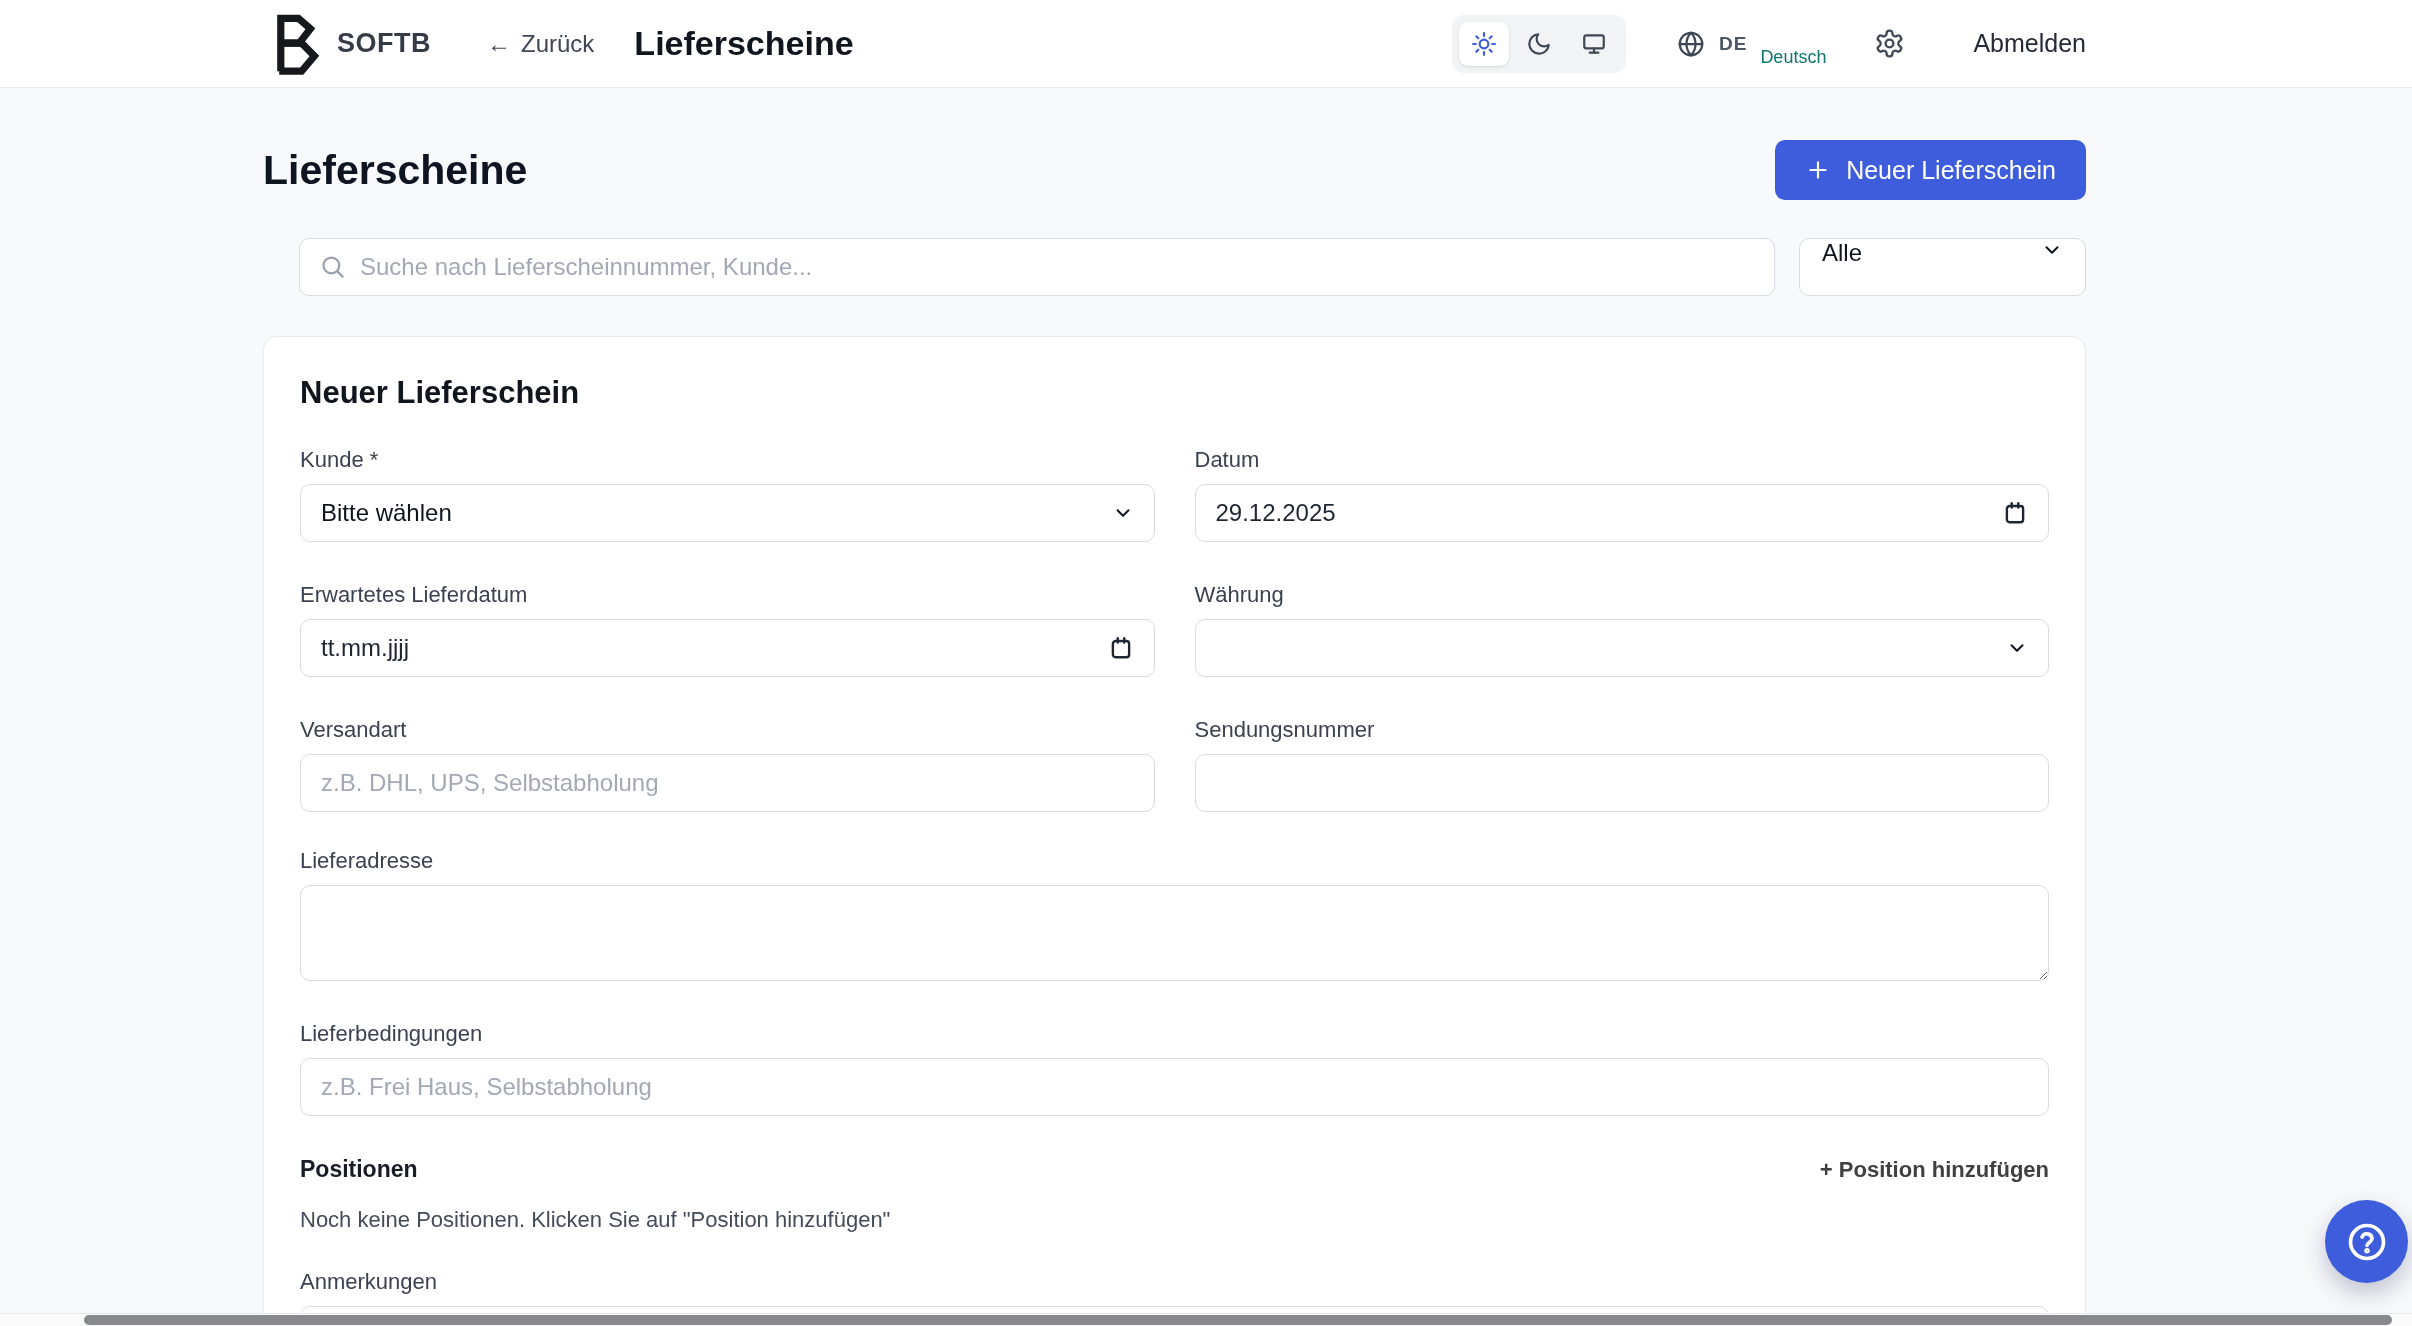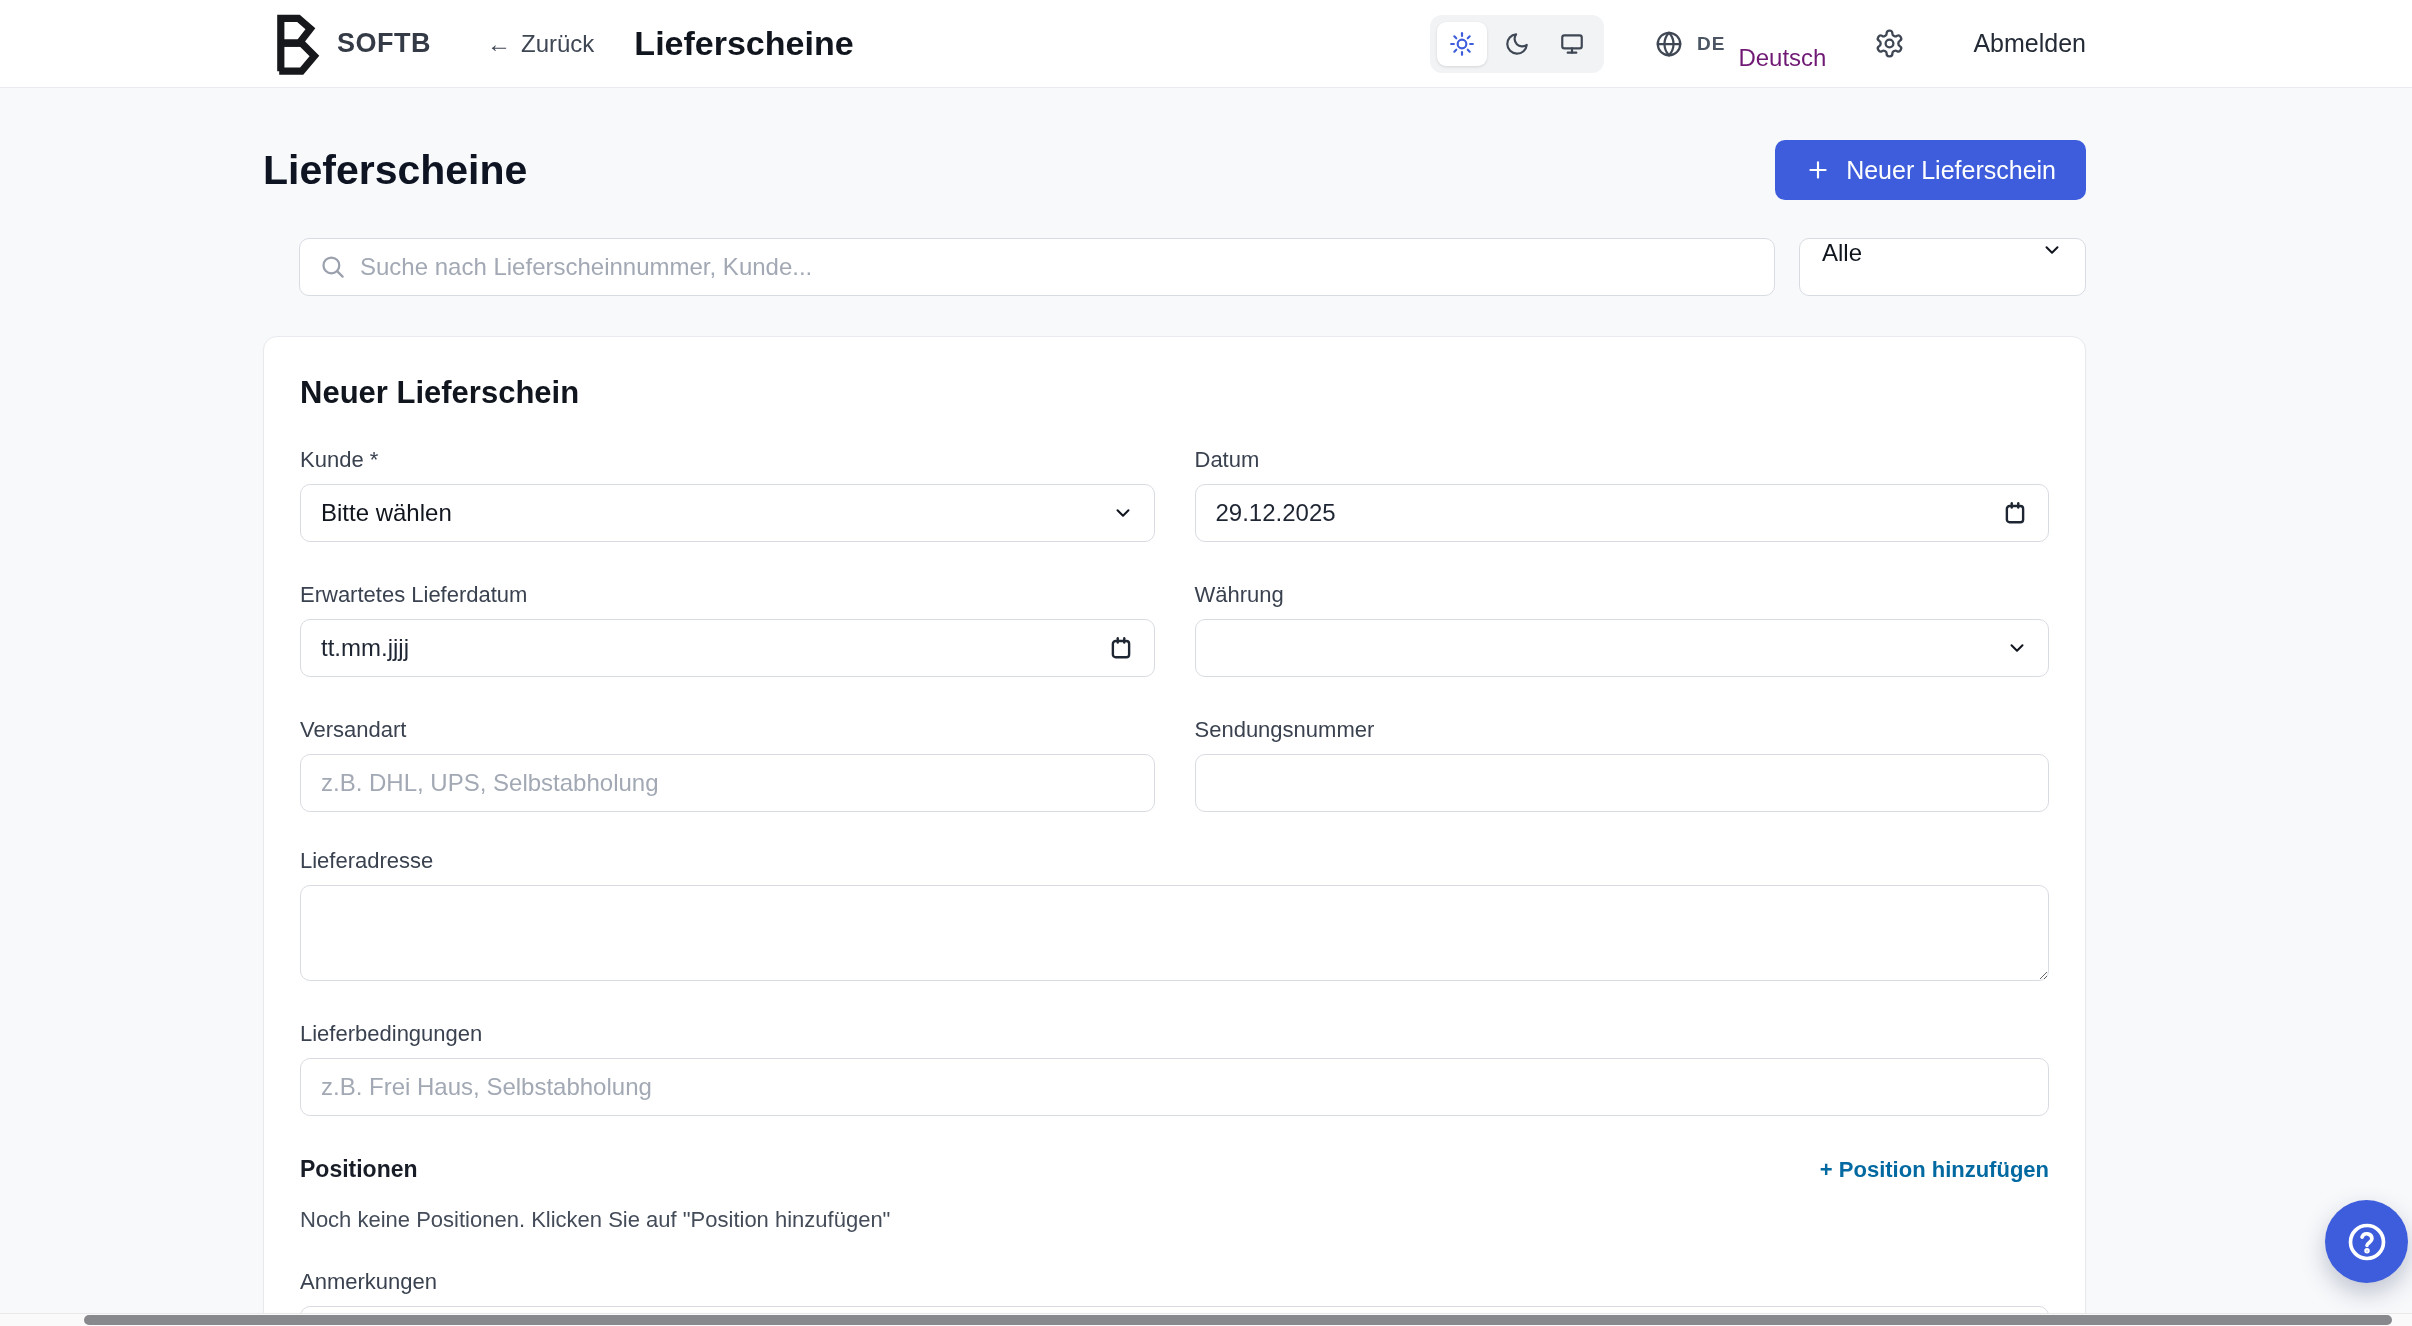--- a/index.html
+++ b/index.html
@@ -26,21 +26,21 @@
                font-size:24px; color:#3f4754; cursor:pointer; }
   .hdr-title { margin-left:40px; font-size:34px; font-weight:800; color:#10151e; }
 
   .topbar-right { margin-left:auto; display:flex; align-items:center; }
   .theme-toggle { background:#f1f3f5; border-radius:12px; padding:7px; display:flex; gap:5px; }
   .theme-btn { width:50px; height:44px; border-radius:9px; display:flex;
                align-items:center; justify-content:center; cursor:pointer; border:none; background:transparent; }
   .theme-btn.active { background:#ffffff; box-shadow:0 1px 3px rgba(0,0,0,.12); }
   .lang-group { display:flex; align-items:center; gap:13px; margin-left:50px; cursor:pointer; }
   .lang-code { font-size:19px; font-weight:600; color:#4b5563; letter-spacing:1px; }
-  .lang-name { font-size:24px; color:#701a75;margin-top:28px; }
+  .lang-name { font-size:18px; color:#0f766e;margin-top:28px; }
   .gear-btn { margin-left:48px; background:none; border:none; cursor:pointer; display:flex; }
   .logout { margin-left:68px; font-size:25px; color:#242b36; cursor:pointer; background:none; border:none;
             font-family:"Liberation Sans", sans-serif; }
 
   
   .content { width:1823px; margin-left:263px; }
   .page-head { margin-top:52px; display:flex; align-items:center; justify-content:space-between; }
   .page-title { font-size:41px; font-weight:800; color:#0e1422; }
   .primary-btn {
     height:60px; padding:0 30px; border:none; border-radius:10px;
@@ -86,21 +86,21 @@
     width:100%; border:1px solid #d8dce2; border-radius:10px; background:#fff;
     padding:16px 20px; font-size:24px; color:#10151e; font-family:"Liberation Sans", sans-serif;
     outline:none; resize:both;
   }
   .ta-address { height:96px; }
   .ta-notes { height:150px; }
   .date-value { font-size:24px; color:#1f2633; }
 
   .positions-head { margin-top:40px; display:flex; align-items:center; justify-content:space-between; }
   .positions-label { font-size:23px; font-weight:600; color:#171c26; }
-  .add-position { font-size:22px; font-weight:600; color:#0369a1; cursor:pointer; background:none; border:none;
+  .add-position { font-size:22px; font-weight:600; color:#404040; cursor:pointer; background:none; border:none;
                   font-family:"Liberation Sans", sans-serif; }
   .empty-text { margin-top:24px; font-size:22px; color:#444c59; }
 
   
   .help-fab {
     position:absolute; left:2325px; top:1200px; width:83px; height:83px; border-radius:50%;
     background:#3d5ddc; border:none; cursor:pointer; display:flex; align-items:center; justify-content:center;
     box-shadow:0 10px 24px rgba(20,30,80,.25);
   }
 

